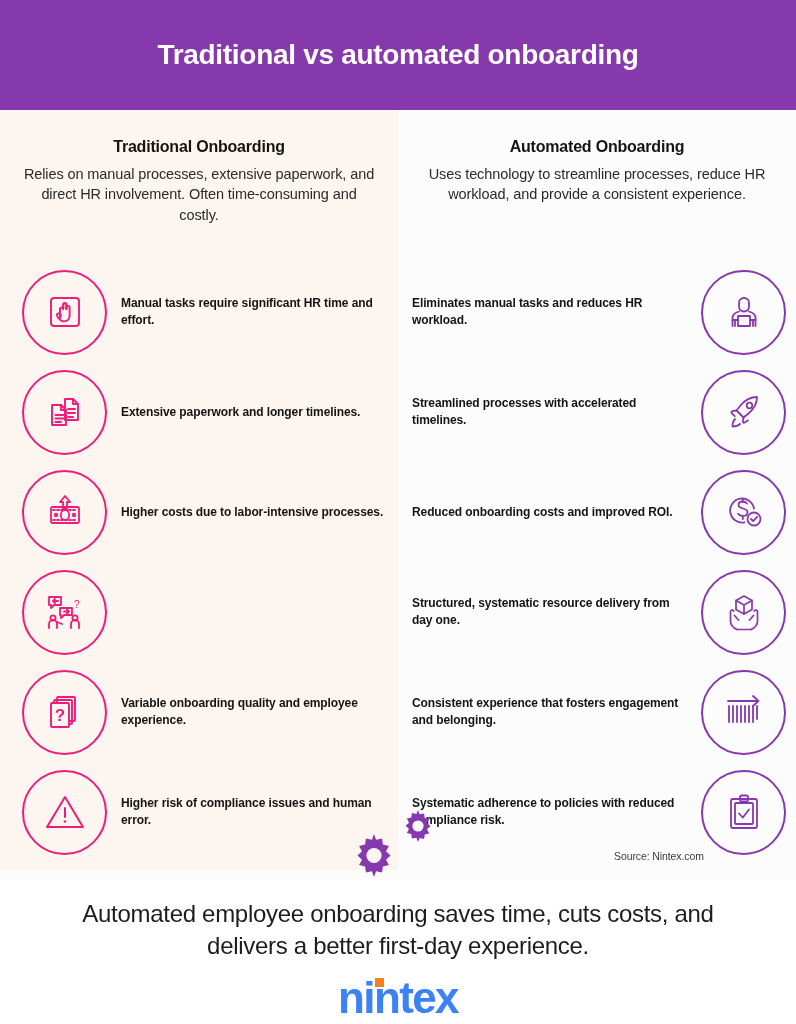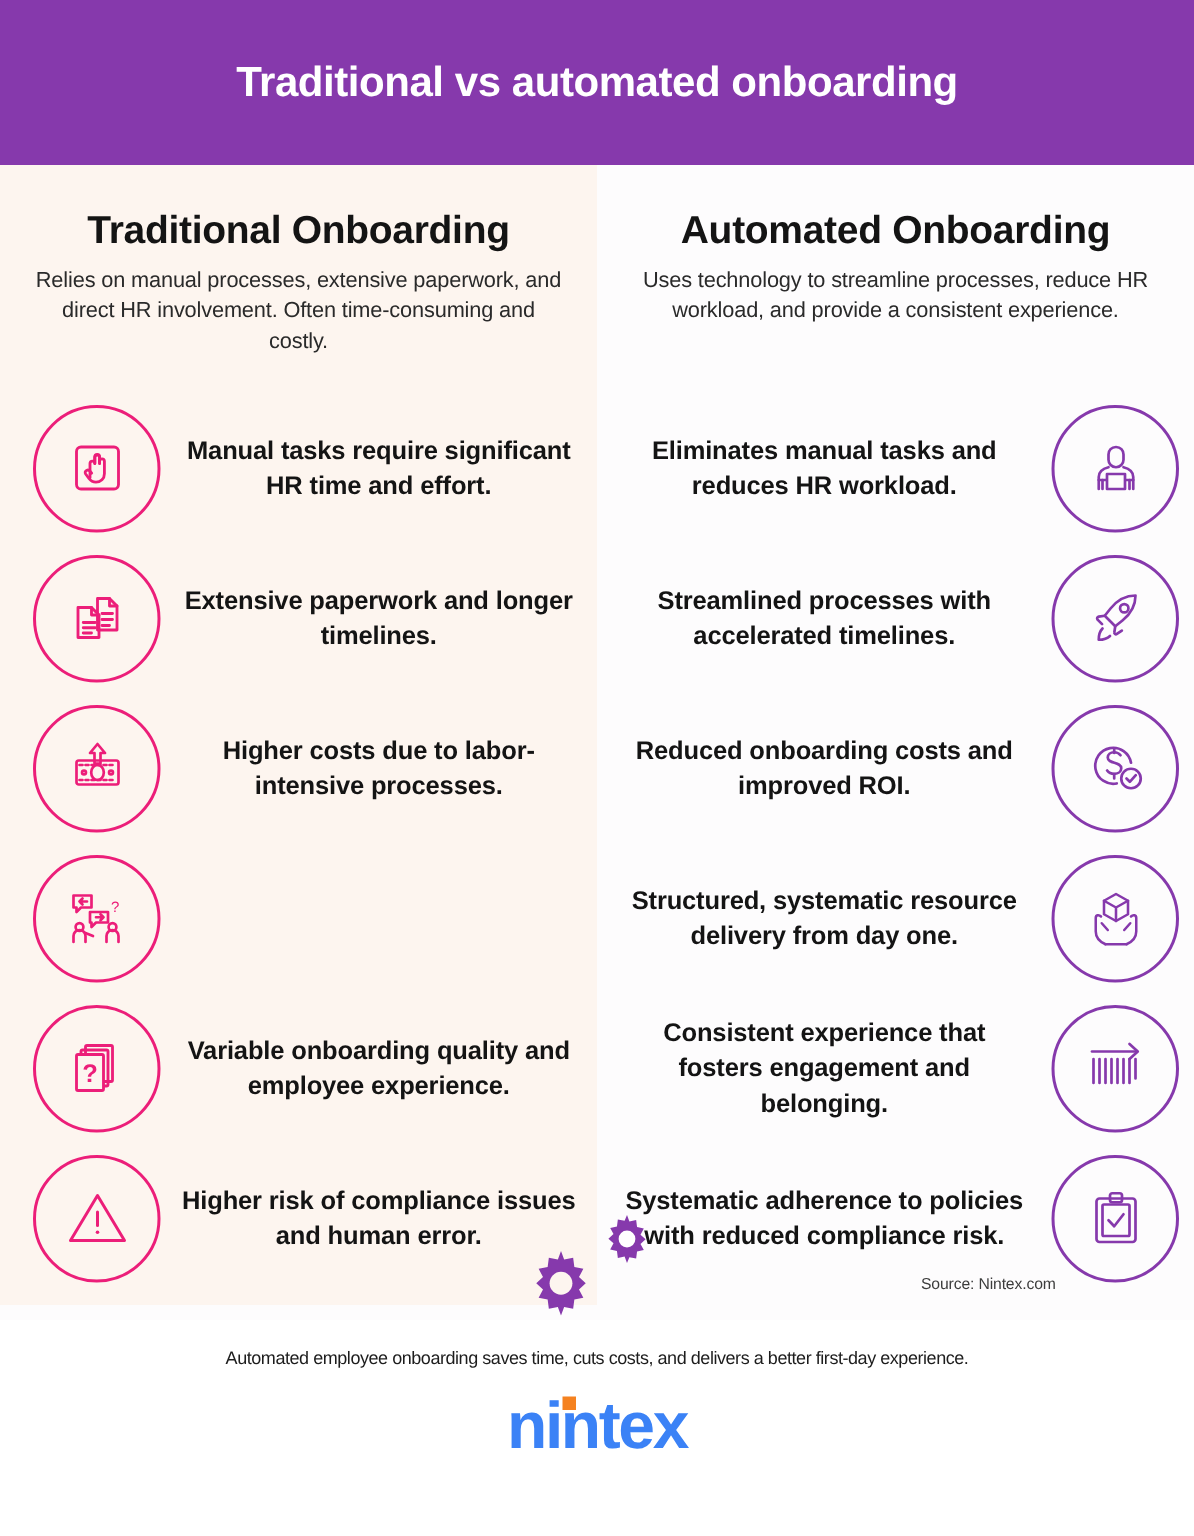--- a/index.html
+++ b/index.html
@@ -34,21 +34,21 @@
   }
 
   
   .columns{position:absolute;left:0;top:110px;width:796px;height:760px;}
   .col{position:absolute;top:0;width:398px;height:760px;}
   .col-left{left:0;}
   .col-right{left:398px;}
 
   .col-head{padding:28px 22px 0 22px;text-align:center;}
   .col-title{
-    font-size:26px;font-weight:bold;color:#141414;margin:0 0 8px 0;
+    font-size:16px;font-weight:bold;color:#141414;margin:0 0 8px 0;
     letter-spacing:-0.2px;
   }
   .col-sub{
     font-size:14.5px;color:#2a2a2a;line-height:1.4;margin:0;
     letter-spacing:-0.1px;
   }
 
   
   .rows{position:absolute;top:152px;left:0;width:398px;}
   .row{
@@ -62,22 +62,22 @@
     width:85px;height:85px;min-width:85px;border-radius:50%;
     display:flex;align-items:center;justify-content:center;
     box-sizing:border-box;
   }
   .circle.pink{border:2.6px solid #ec1e79;}
   .circle.purple{border:2.6px solid #8639ac;}
   .circle svg{display:block;}
 
   .row-text{
     flex:1;
-    font-size:17px;font-weight:bold;color:#141414;
-    line-height:1.38;text-align:center;
+    font-size:12px;font-weight:bold;color:#141414;
+    line-height:1.38;
     padding:0 14px;
     letter-spacing:-0.1px;
   }
 
   
   .gears{position:absolute;left:348px;top:806px;width:92px;height:80px;}
 
   
   .source{
     position:absolute;left:614px;top:850px;
@@ -85,21 +85,21 @@
     letter-spacing:-0.1px;
   }
 
   
   .footer{
     position:absolute;left:0;top:880px;width:796px;height:144px;
     background:#ffffff;text-align:center;
   }
   .footer-text{
     margin:18px auto 0 auto;width:640px;
-    font-size:12px;color:#1d1d1d;line-height:1.32;
+    font-size:24px;color:#1d1d1d;line-height:1.32;
     letter-spacing:-0.3px;
   }
   .logo{
     margin-top:12px;
     font-size:44px;font-weight:bold;color:#3b82f6;
     letter-spacing:-1.6px;
     position:relative;display:inline-block;
     font-family:"Liberation Sans", sans-serif;
   }
   .logo-dot{

